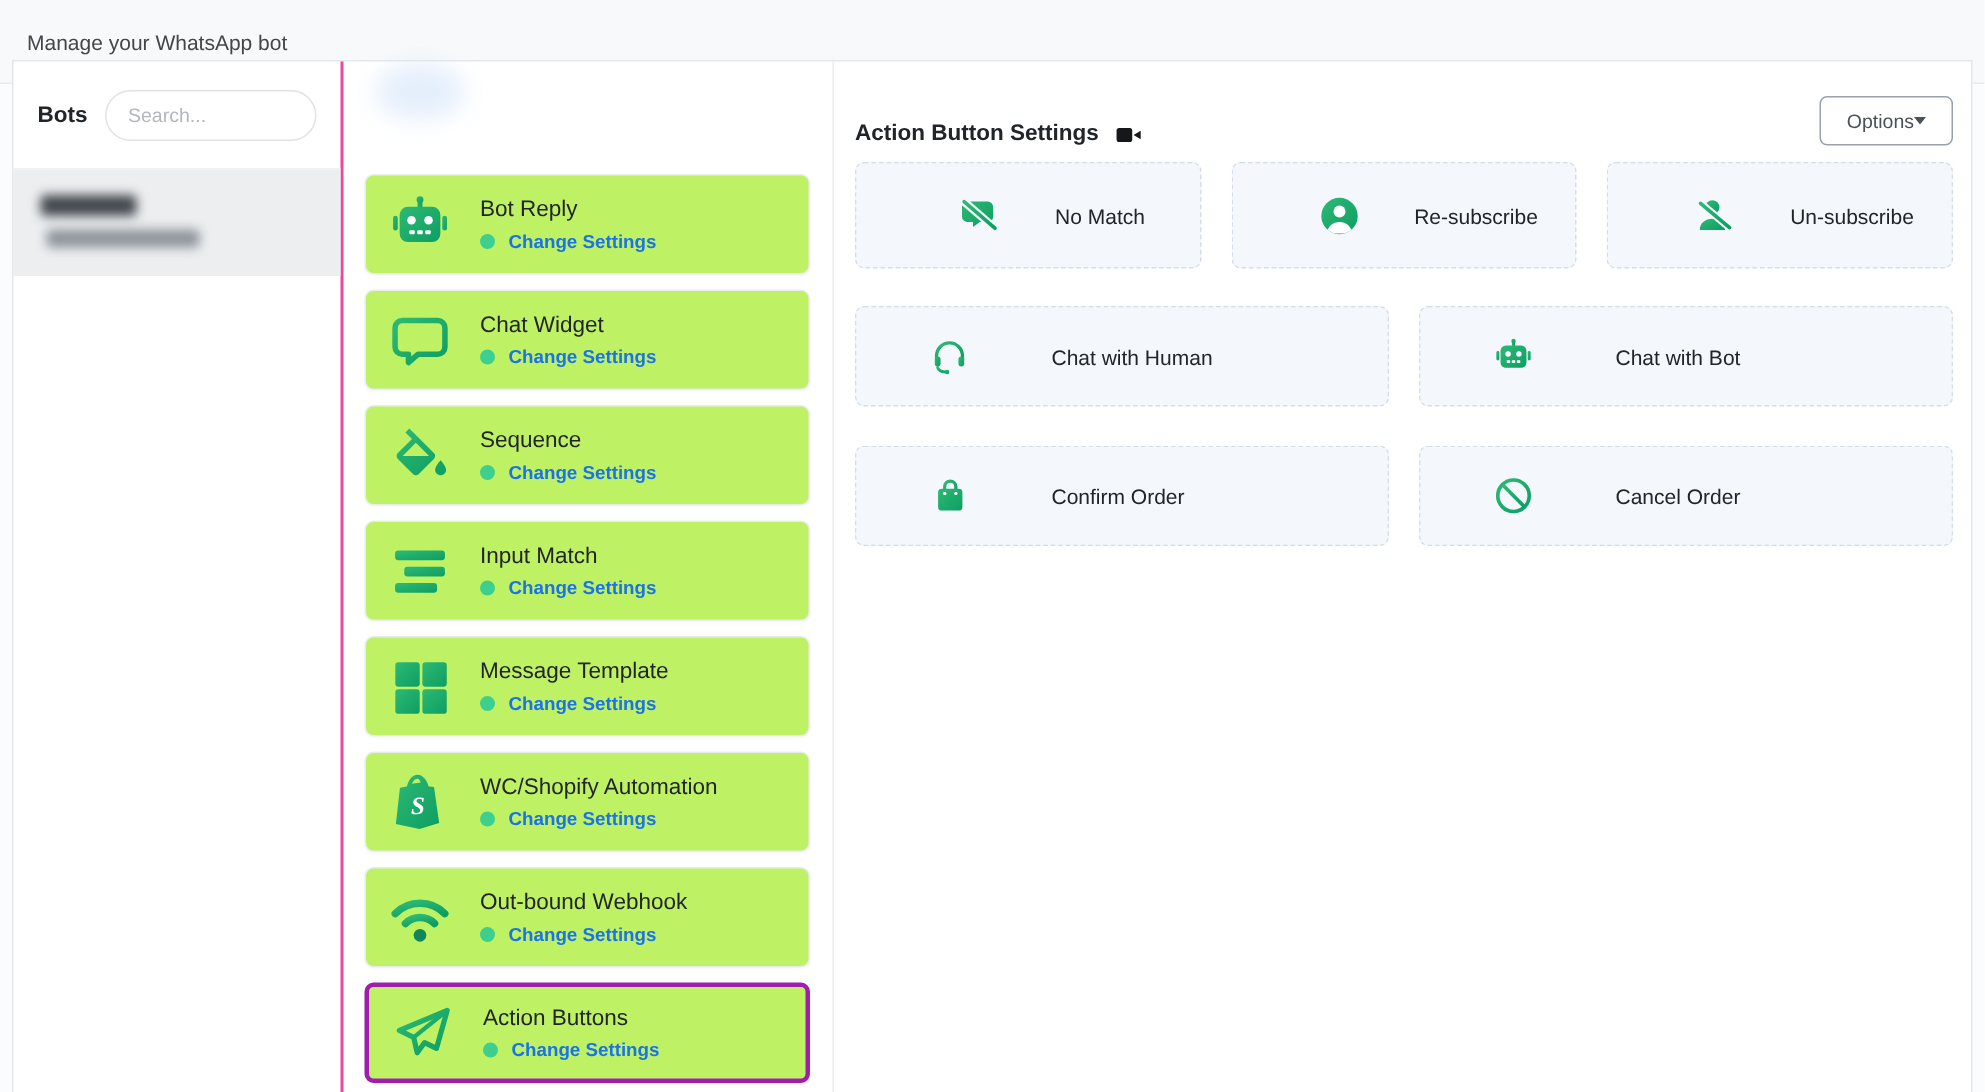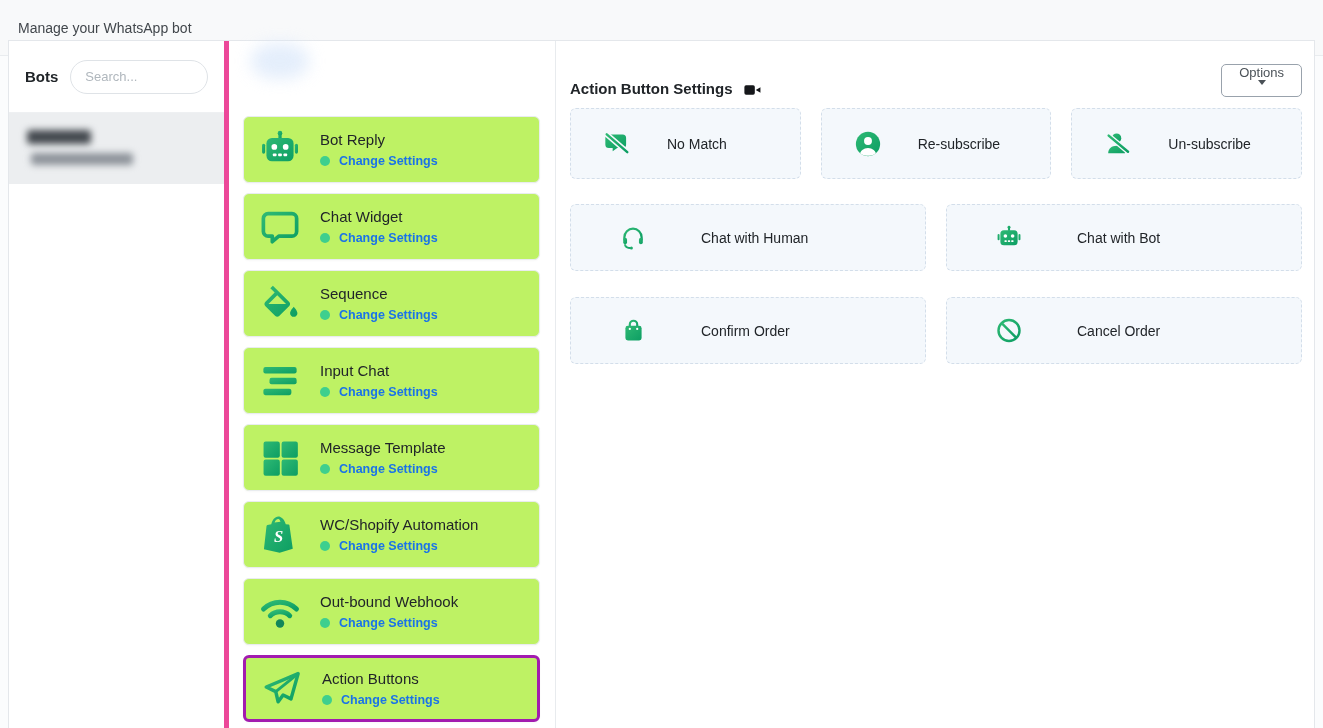--- a/index.html
+++ b/index.html
@@ -10,21 +10,21 @@
   .topbar { height:56px; background:#f8f9fa; border-bottom:1px solid #e9ecef;
             display:flex; align-items:center; padding:0 18px; }
   .topbar-title { font-size:14px; color:#42474c; }
 
   
   .main-card { position:absolute; left:8px; top:40px; width:1307px; height:688px;
                background:#fff; border:1px solid #e4e7eb; border-bottom:none;
                display:flex; }
 
   
-  .sidebar { width:220px; flex-shrink:0; border-right:5px solid #ec4899; }
+  .sidebar { width:220px; flex-shrink:0; border-right:2px solid #ec4899; }
   .sidebar-head { height:72px; display:flex; align-items:center; gap:12px;
                   padding:0 16px; border-bottom:1px solid #eef0f2; }
   .bots-label { font-size:15px; font-weight:bold; color:#212529; }
   .search-input { flex:1; min-width:0; height:34px; border:1px solid #dfe3e7;
                   border-radius:17px; padding:0 14px; font-size:13px; color:#ec4899;
                   outline:none; background:#fff; font-family:"Liberation Sans", sans-serif; }
   .search-input::placeholder { color:#b0b7bd; }
   .bot-item { height:71px; background:#eceef0; padding:15px 16px; cursor:pointer; }
   .blur-line-1 { width:64px; height:14px; background:#43484e; border-radius:3px;
                  filter:blur(3.5px); margin:2px 0 9px 2px; }
@@ -48,31 +48,31 @@
   .cs-link { font-size:12.5px; font-weight:bold; color:#1a73e8; text-decoration:none; cursor:pointer;text-align:center; }
 
   
   .panel { flex:1; padding:16px 12px 0 14px; }
   .panel-head { height:40px; display:flex; align-items:flex-end; }
   .panel-title { font-size:15px; font-weight:bold; color:#212529; }
   .video-icon { margin-left:12px; display:flex; align-items:center; cursor:pointer; }
   .options-btn { margin-left:auto; height:33px; padding:0 17px; background:#fff;
                  border:1px solid #99a2ac; border-radius:5px; display:flex; align-items:center;
                  gap:0; font-size:13px; color:#4a5157; cursor:pointer;
-                 font-family:"Liberation Sans", sans-serif;flex-direction:column; }
+                 font-family:"Liberation Sans", sans-serif; }
   .caret-down { width:0; height:0; border-left:4.5px solid transparent;
                 border-right:4.5px solid transparent; border-top:5px solid #4a5157; }
 
   .ab-row { display:flex; gap:20px; }
   .ab-row.r1 { margin-top:11px; }
   .ab-row.r2 { margin-top:25px; }
   .ab-row.r3 { margin-top:26px; }
   .abtn { flex:1; background:#f4f8fc; border:1px dashed #d3deea; border-radius:6px;
           display:flex; align-items:center; cursor:pointer; }
-  .ab-row.r1 .abtn { height:71px; padding-left:32px; gap:36px; }
+  .ab-row.r1 .abtn { height:71px; padding-left:32px; gap:36px;justify-content:center; }
   .ab-row.r2 .abtn, .ab-row.r3 .abtn { height:67px; padding-left:48px; gap:54px; }
   .ab-icon { width:28px; height:28px; flex-shrink:0; display:flex;
              align-items:center; justify-content:center; }
   .ab-label { font-size:14px; color:#212529; }
 </style>
 </head>
 <body>
 
 <svg width="0" height="0" style="position:absolute">
   <defs>
@@ -161,21 +161,21 @@
 
     <div class="feature-card">
       <span class="f-icon">
         <svg width="42" height="42" viewBox="0 0 24 24" fill="url(#gg)">
           <rect x="2.5" y="4" width="19" height="3.7" rx="1.2"></rect>
           <rect x="6" y="10.2" width="15.5" height="3.7" rx="1.2"></rect>
           <rect x="2.5" y="16.4" width="16" height="3.7" rx="1.2"></rect>
         </svg>
       </span>
       <div>
-        <div class="f-title">Input Chat</div>
+        <div class="f-title">Input Match</div>
         <div class="f-settings">
           <span class="dot"></span>
           <a class="cs-link">Change Settings</a>
         </div>
       </div>
     </div>
 
     <div class="feature-card">
       <span class="f-icon">
         <svg width="42" height="42" viewBox="0 0 24 24" fill="url(#gg)">

